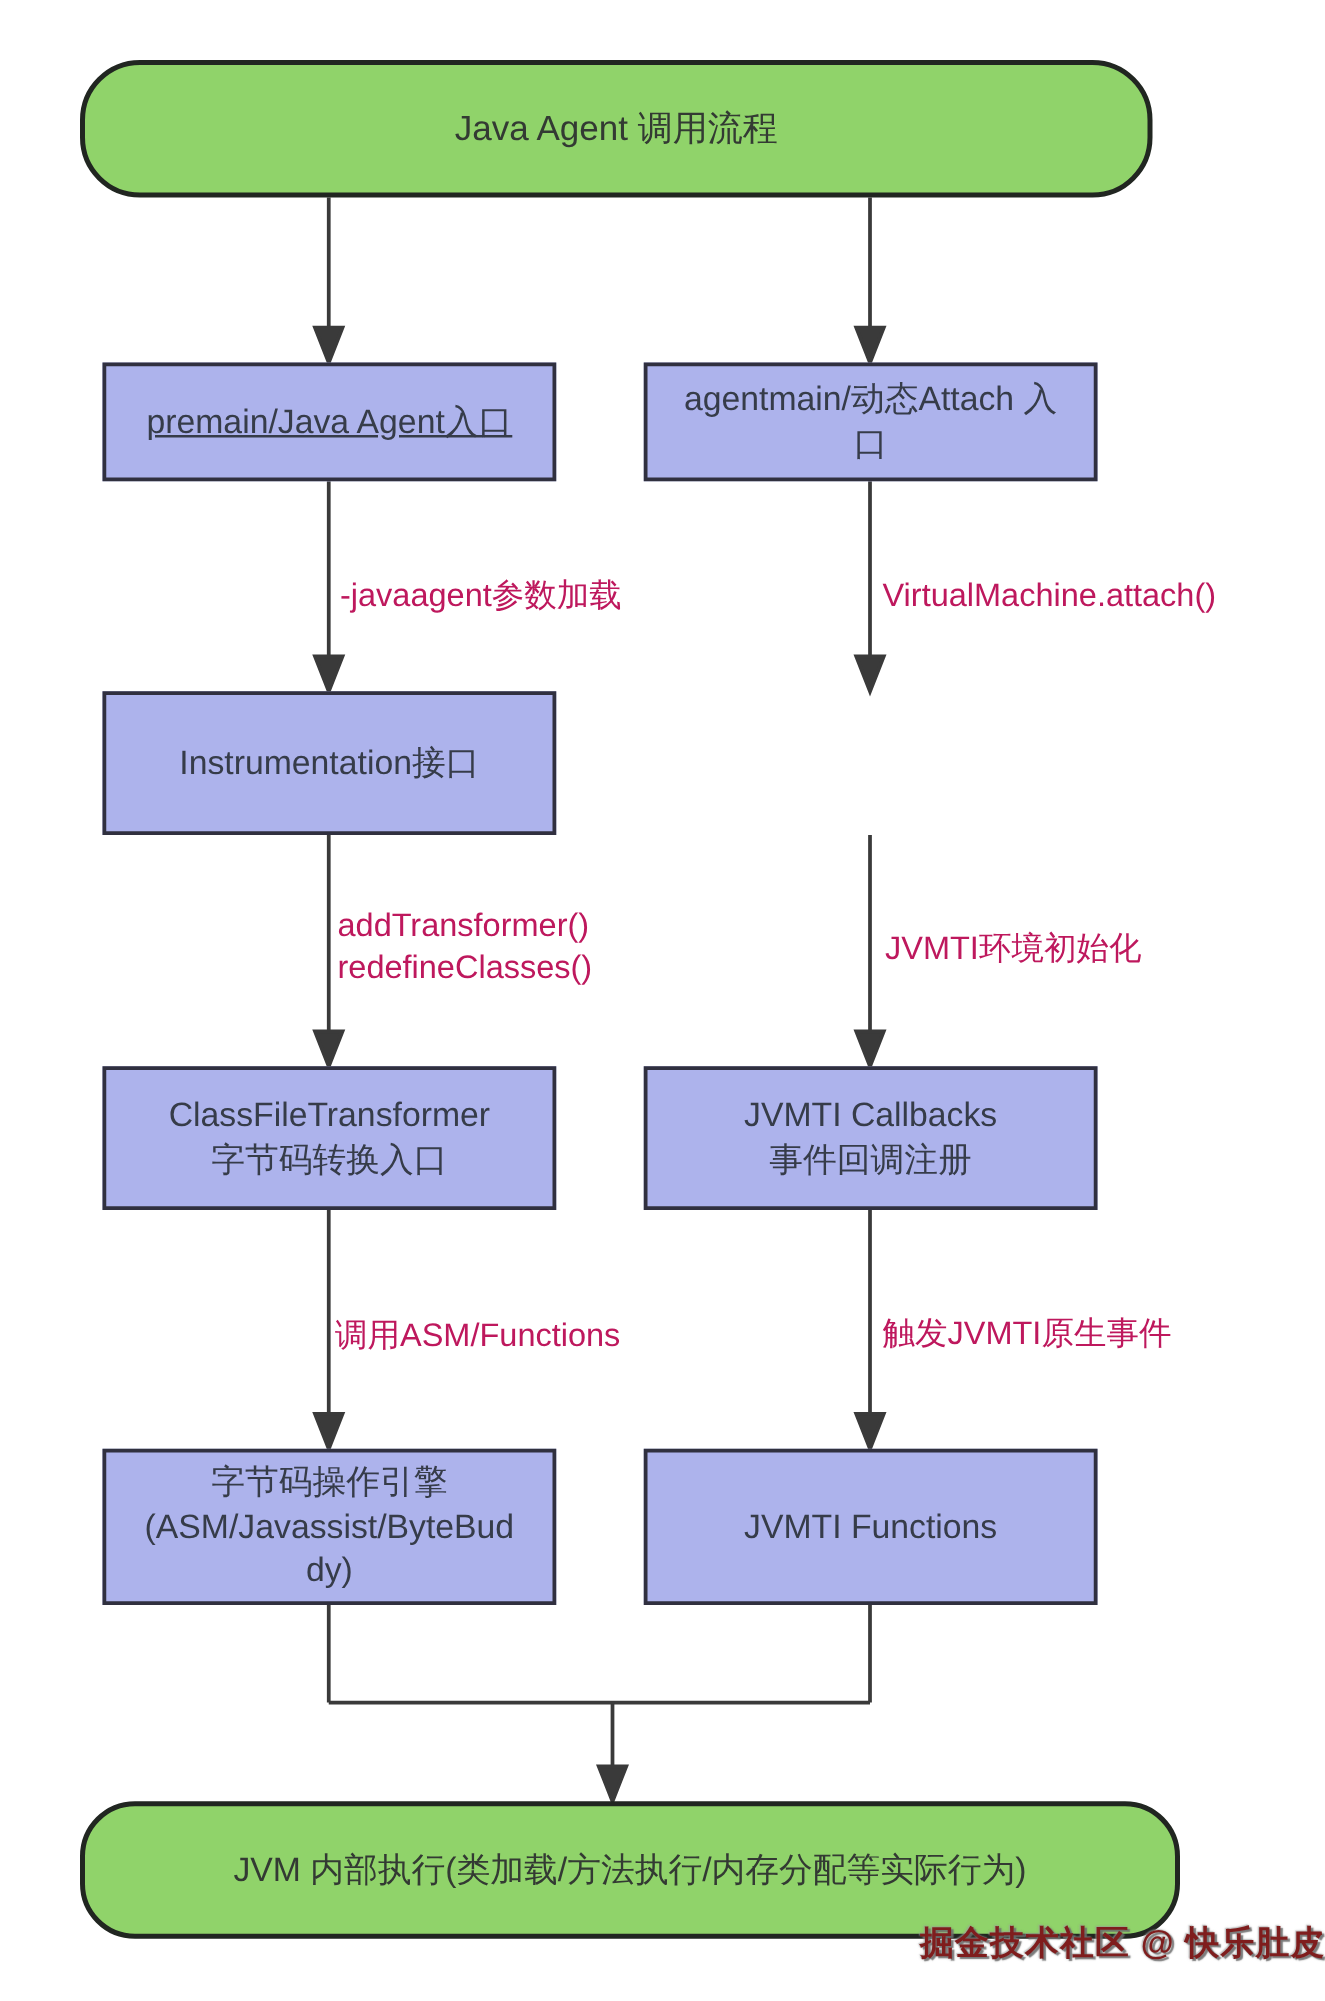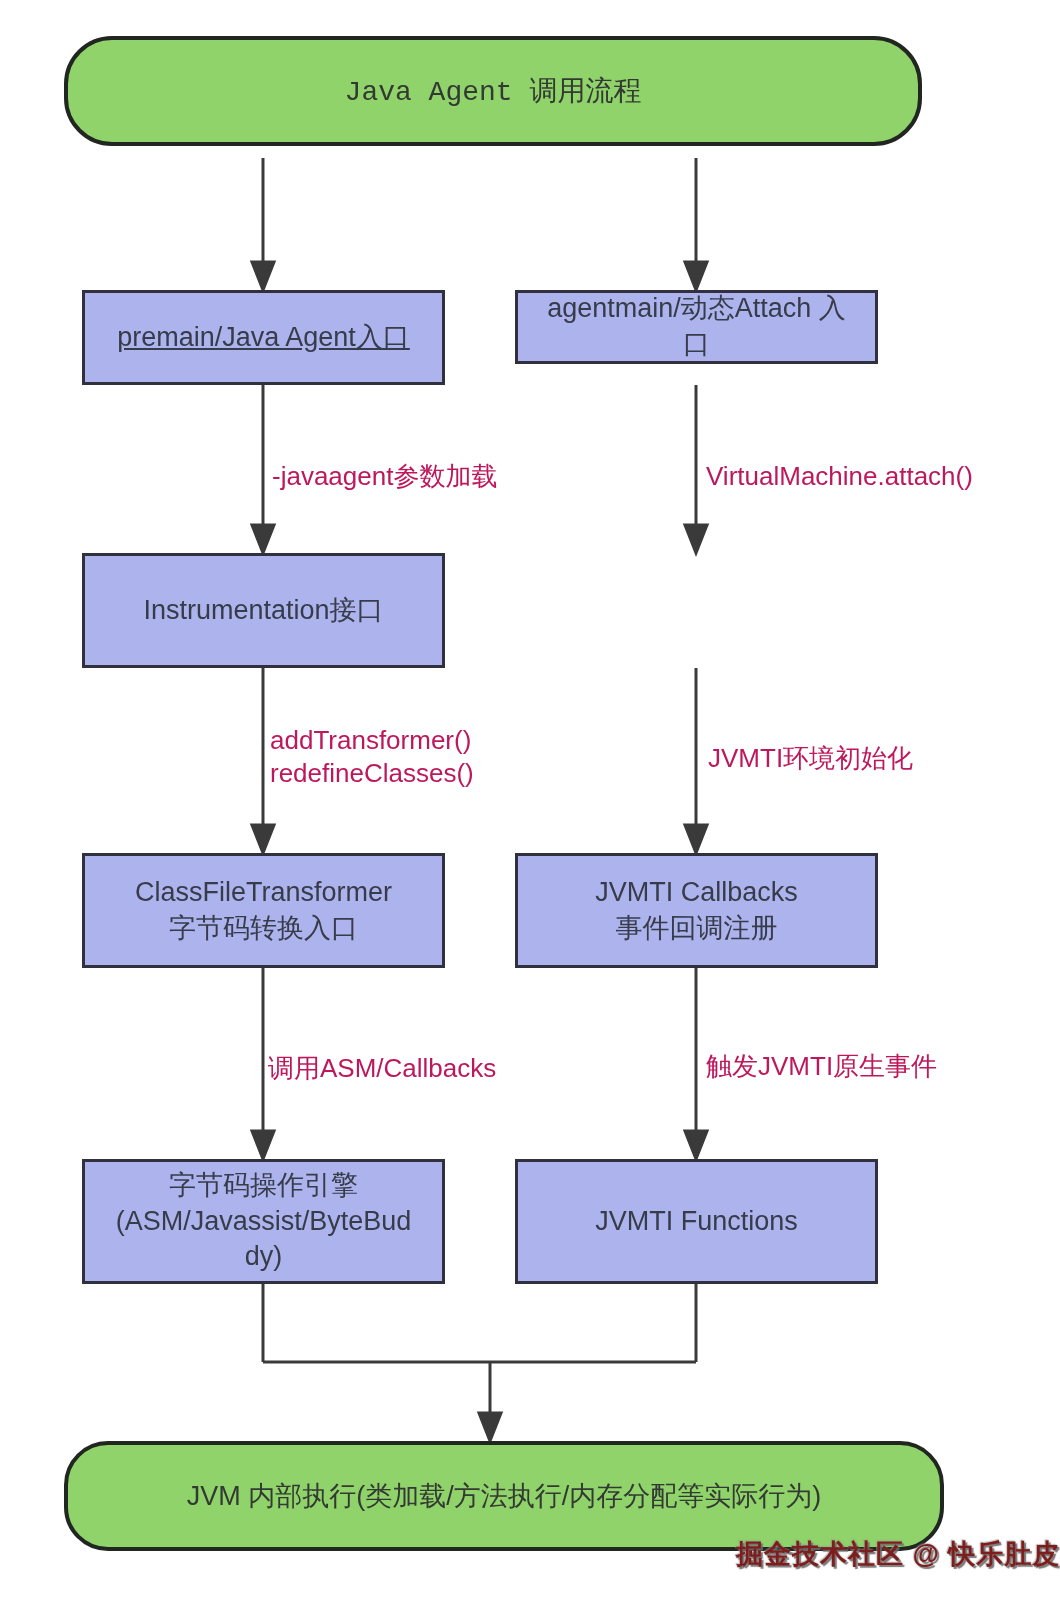--- a/index.html
+++ b/index.html
@@ -39,25 +39,25 @@
     color: #333a33;
   }
 
   .process {
     background: #adb3ec;
     border: 3px solid #30303f;
     font-size: 27px;
     line-height: 1.32;
   }
 
-  #node-start      { left: 64px;  top: 36px;   width: 858px; height: 110px; font-family: Liberation Mono, monospace; }
+  #node-start      { left: 64px;  top: 48px;   width: 858px; height: 110px; }
   #node-end        { left: 64px;  top: 1441px; width: 880px; height: 110px; border-radius: 44px; font-size: 27px; }
 
   #node-premain    { left: 82px;  top: 290px;  width: 363px; height: 95px; text-decoration: underline; }
-  #node-agentmain  { left: 515px; top: 290px;  width: 363px; height: 74px; }
+  #node-agentmain  { left: 515px; top: 290px;  width: 363px; height: 95px; }
 
   #node-instr      { left: 82px;  top: 553px;  width: 363px; height: 115px; }
   #node-jvmti-lib  { left: 515px; top: 553px;  width: 363px; height: 115px; }
 
   #node-cft        { left: 82px;  top: 853px;  width: 363px; height: 115px; }
   #node-callbacks  { left: 515px; top: 853px;  width: 363px; height: 115px; }
 
   #node-engine     { left: 82px;  top: 1159px; width: 363px; height: 125px; }
   #node-functions  { left: 515px; top: 1159px; width: 363px; height: 125px; }
 
@@ -143,21 +143,21 @@
 
   <div class="node process" id="node-agentmain">agentmain/动态Attach 入
 口</div>
   <div class="node process" id="node-callbacks">JVMTI Callbacks
 事件回调注册</div>
   <div class="node process" id="node-functions">JVMTI Functions</div>
 
   <div class="edge-label" id="edge-label-javaagent">-javaagent参数加载</div>
   <div class="edge-label" id="edge-label-transformer">addTransformer()
 redefineClasses()</div>
-  <div class="edge-label" id="edge-label-asm">调用ASM/Callbacks</div>
+  <div class="edge-label" id="edge-label-asm">调用ASM/Functions</div>
 
   <div class="edge-label" id="edge-label-jvmti-init">JVMTI环境初始化</div>
   <div class="edge-label" id="edge-label-vmattach">VirtualMachine.attach()</div>
   <div class="edge-label" id="edge-label-trigger">触发JVMTI原生事件</div>
 
   <div class="watermark">掘金技术社区 @ 快乐肚皮</div>
 
 </div>
 
 </body></html>

